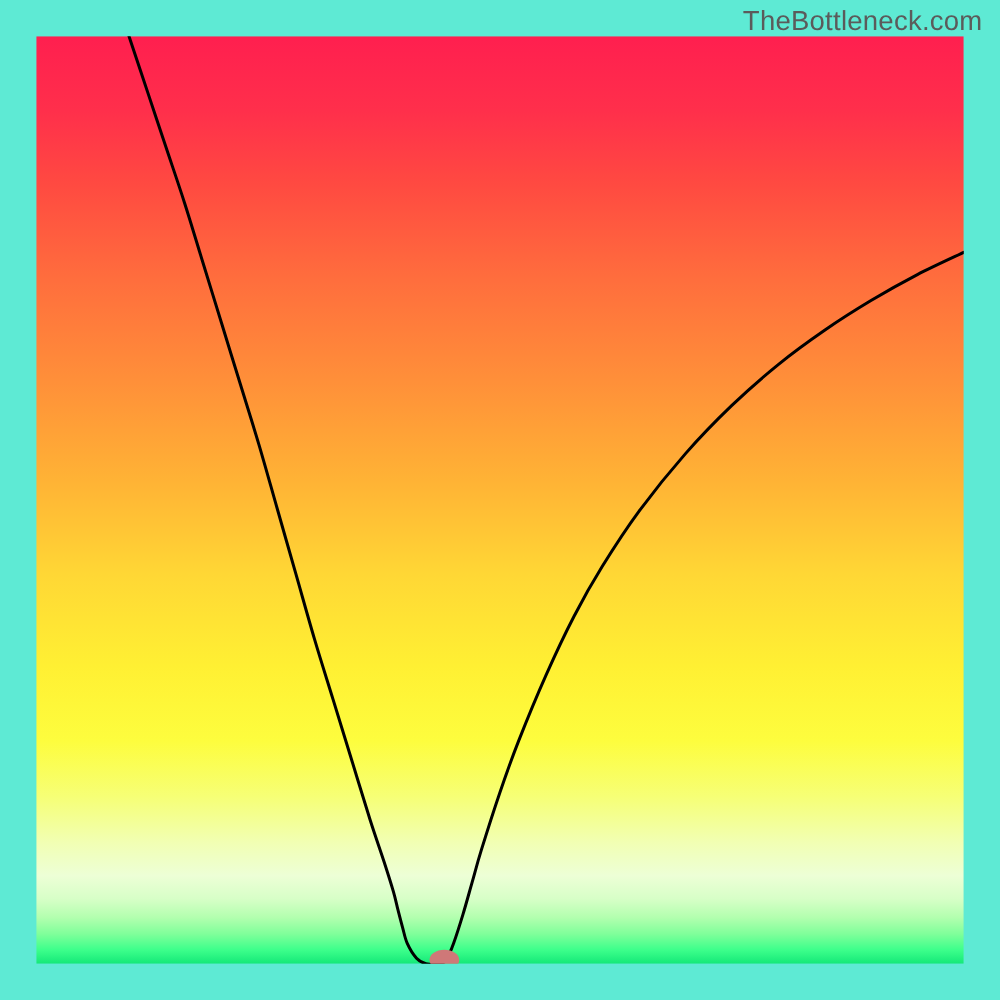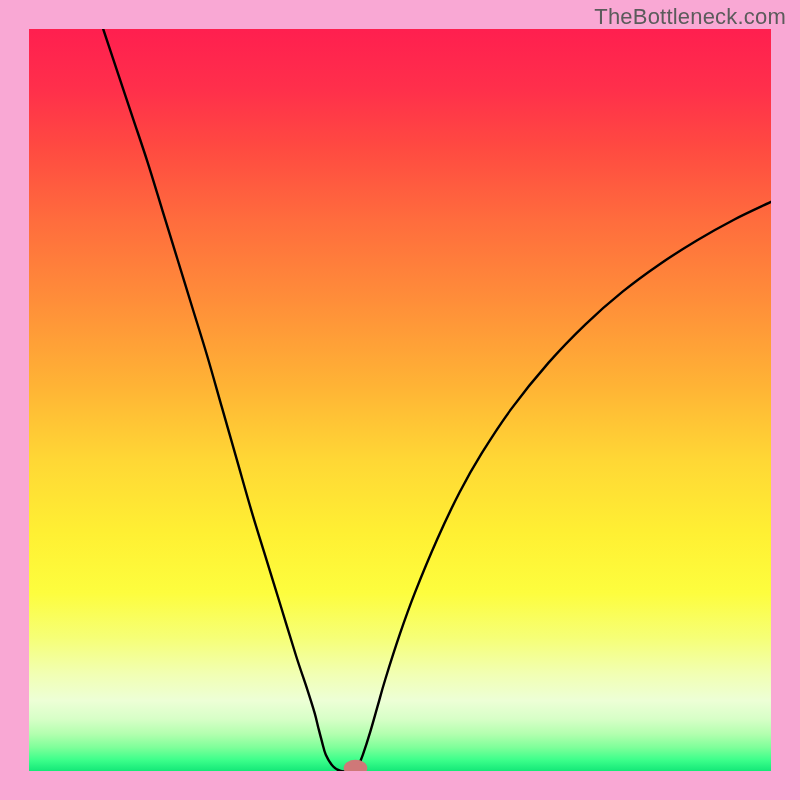--- a/index.html
+++ b/index.html
@@ -10,21 +10,21 @@
     background: #000;
     overflow: hidden;
     font-family: Arial, Helvetica, sans-serif;
   }
   .frame {
     position: absolute;
     left: 0;
     top: 0;
     width: 800px;
     height: 800px;
-    background: #f9a8d4;
+    background: #5eead4;
   }
   .watermark {
     position: absolute;
     top: 4px;
     right: 14px;
     color: #5b5b5b;
     font-size: 22px;
     font-weight: 500;
     letter-spacing: 0.2px;
     user-select: none;

